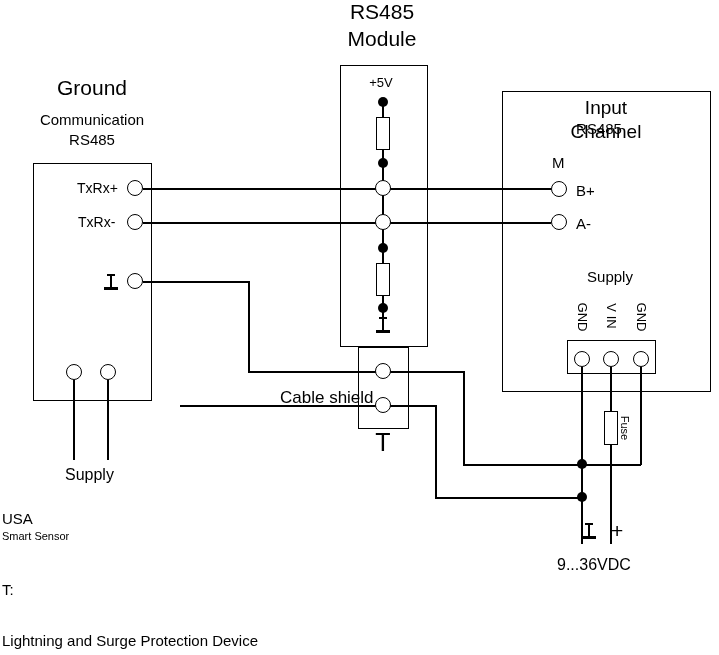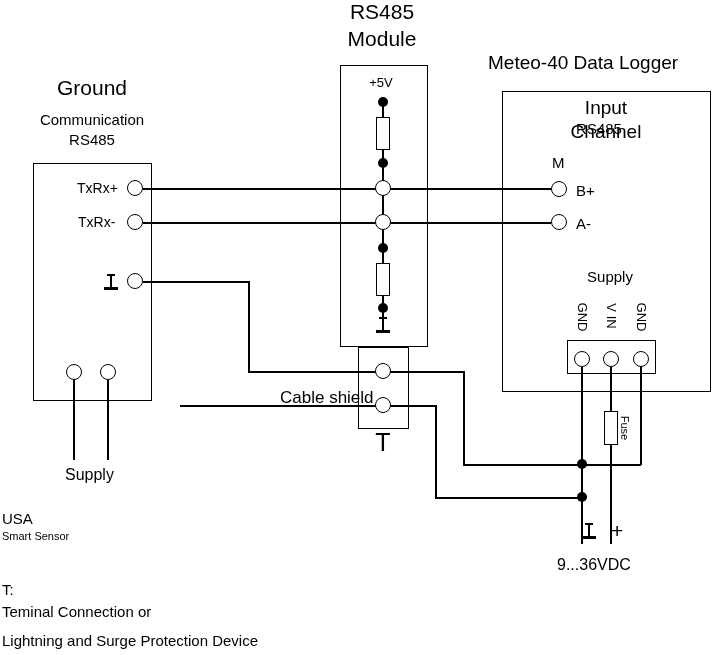--- a/index.html
+++ b/index.html
@@ -109,33 +109,31 @@
   <div class="lbl" style="left:78px;top:214px;font-size:14px;">TxRx-</div>
   <div class="lbl" style="left:65px;top:465px;font-size:16px;">Supply</div>
 
   <div class="lbl" style="left:280px;top:387px;font-size:17px;">Cable shield</div>
 
   <div class="lbl ctr" style="left:382px;top:-2px;font-size:21px;line-height:27px;">RS485
 Module</div>
   <div class="lbl ctr" style="left:381px;top:75px;font-size:13px;">+5V</div>
   <div class="lbl ctr" style="left:383px;top:426px;font-size:25px;">T</div>
 
-  <div class="lbl" style="left:488px;top:51px;font-size:19px;">Meteo-40 Data Logger</div>
   <div class="lbl ctr" style="left:598px;top:96px;font-size:19px;margin-left:8px;">Input Channel</div>
   <div class="lbl ctr" style="left:599px;top:119px;font-size:15px;">RS485</div>
   <div class="lbl" style="left:552px;top:153px;font-size:15px;">M</div>
   <div class="lbl" style="left:576px;top:181px;font-size:15px;">B+</div>
   <div class="lbl" style="left:576px;top:214px;font-size:15px;">A-</div>
   <div class="lbl ctr" style="left:610px;top:267px;font-size:15px;">Supply</div>
   <div class="lbl rot" style="left:582px;top:317px;font-size:13px;">GND</div>
   <div class="lbl rot" style="left:611px;top:316px;font-size:13px;">V IN</div>
   <div class="lbl rot" style="left:641px;top:317px;font-size:13px;">GND</div>
   <div class="lbl rot" style="left:625px;top:428px;font-size:11px;">Fuse</div>
   <div class="lbl" style="left:611px;top:518px;font-size:21px;">+</div>
   <div class="lbl" style="left:557px;top:555px;font-size:16px;">9...36VDC</div>
 
   <div class="lbl" style="left:2px;top:509px;font-size:15px;">USA</div>
   <div class="lbl" style="left:2px;top:529px;font-size:11px;">Smart Sensor</div>
   <div class="lbl" style="left:2px;top:580px;font-size:15px;">T:</div>
-  <div class="lbl" style="left:2px;top:602px;font-size:15px;">Teminal Connection or</div>
   <div class="lbl" style="left:2px;top:631px;font-size:15px;">Lightning and Surge Protection Device</div>
 
 </div>
 
 </body></html>

